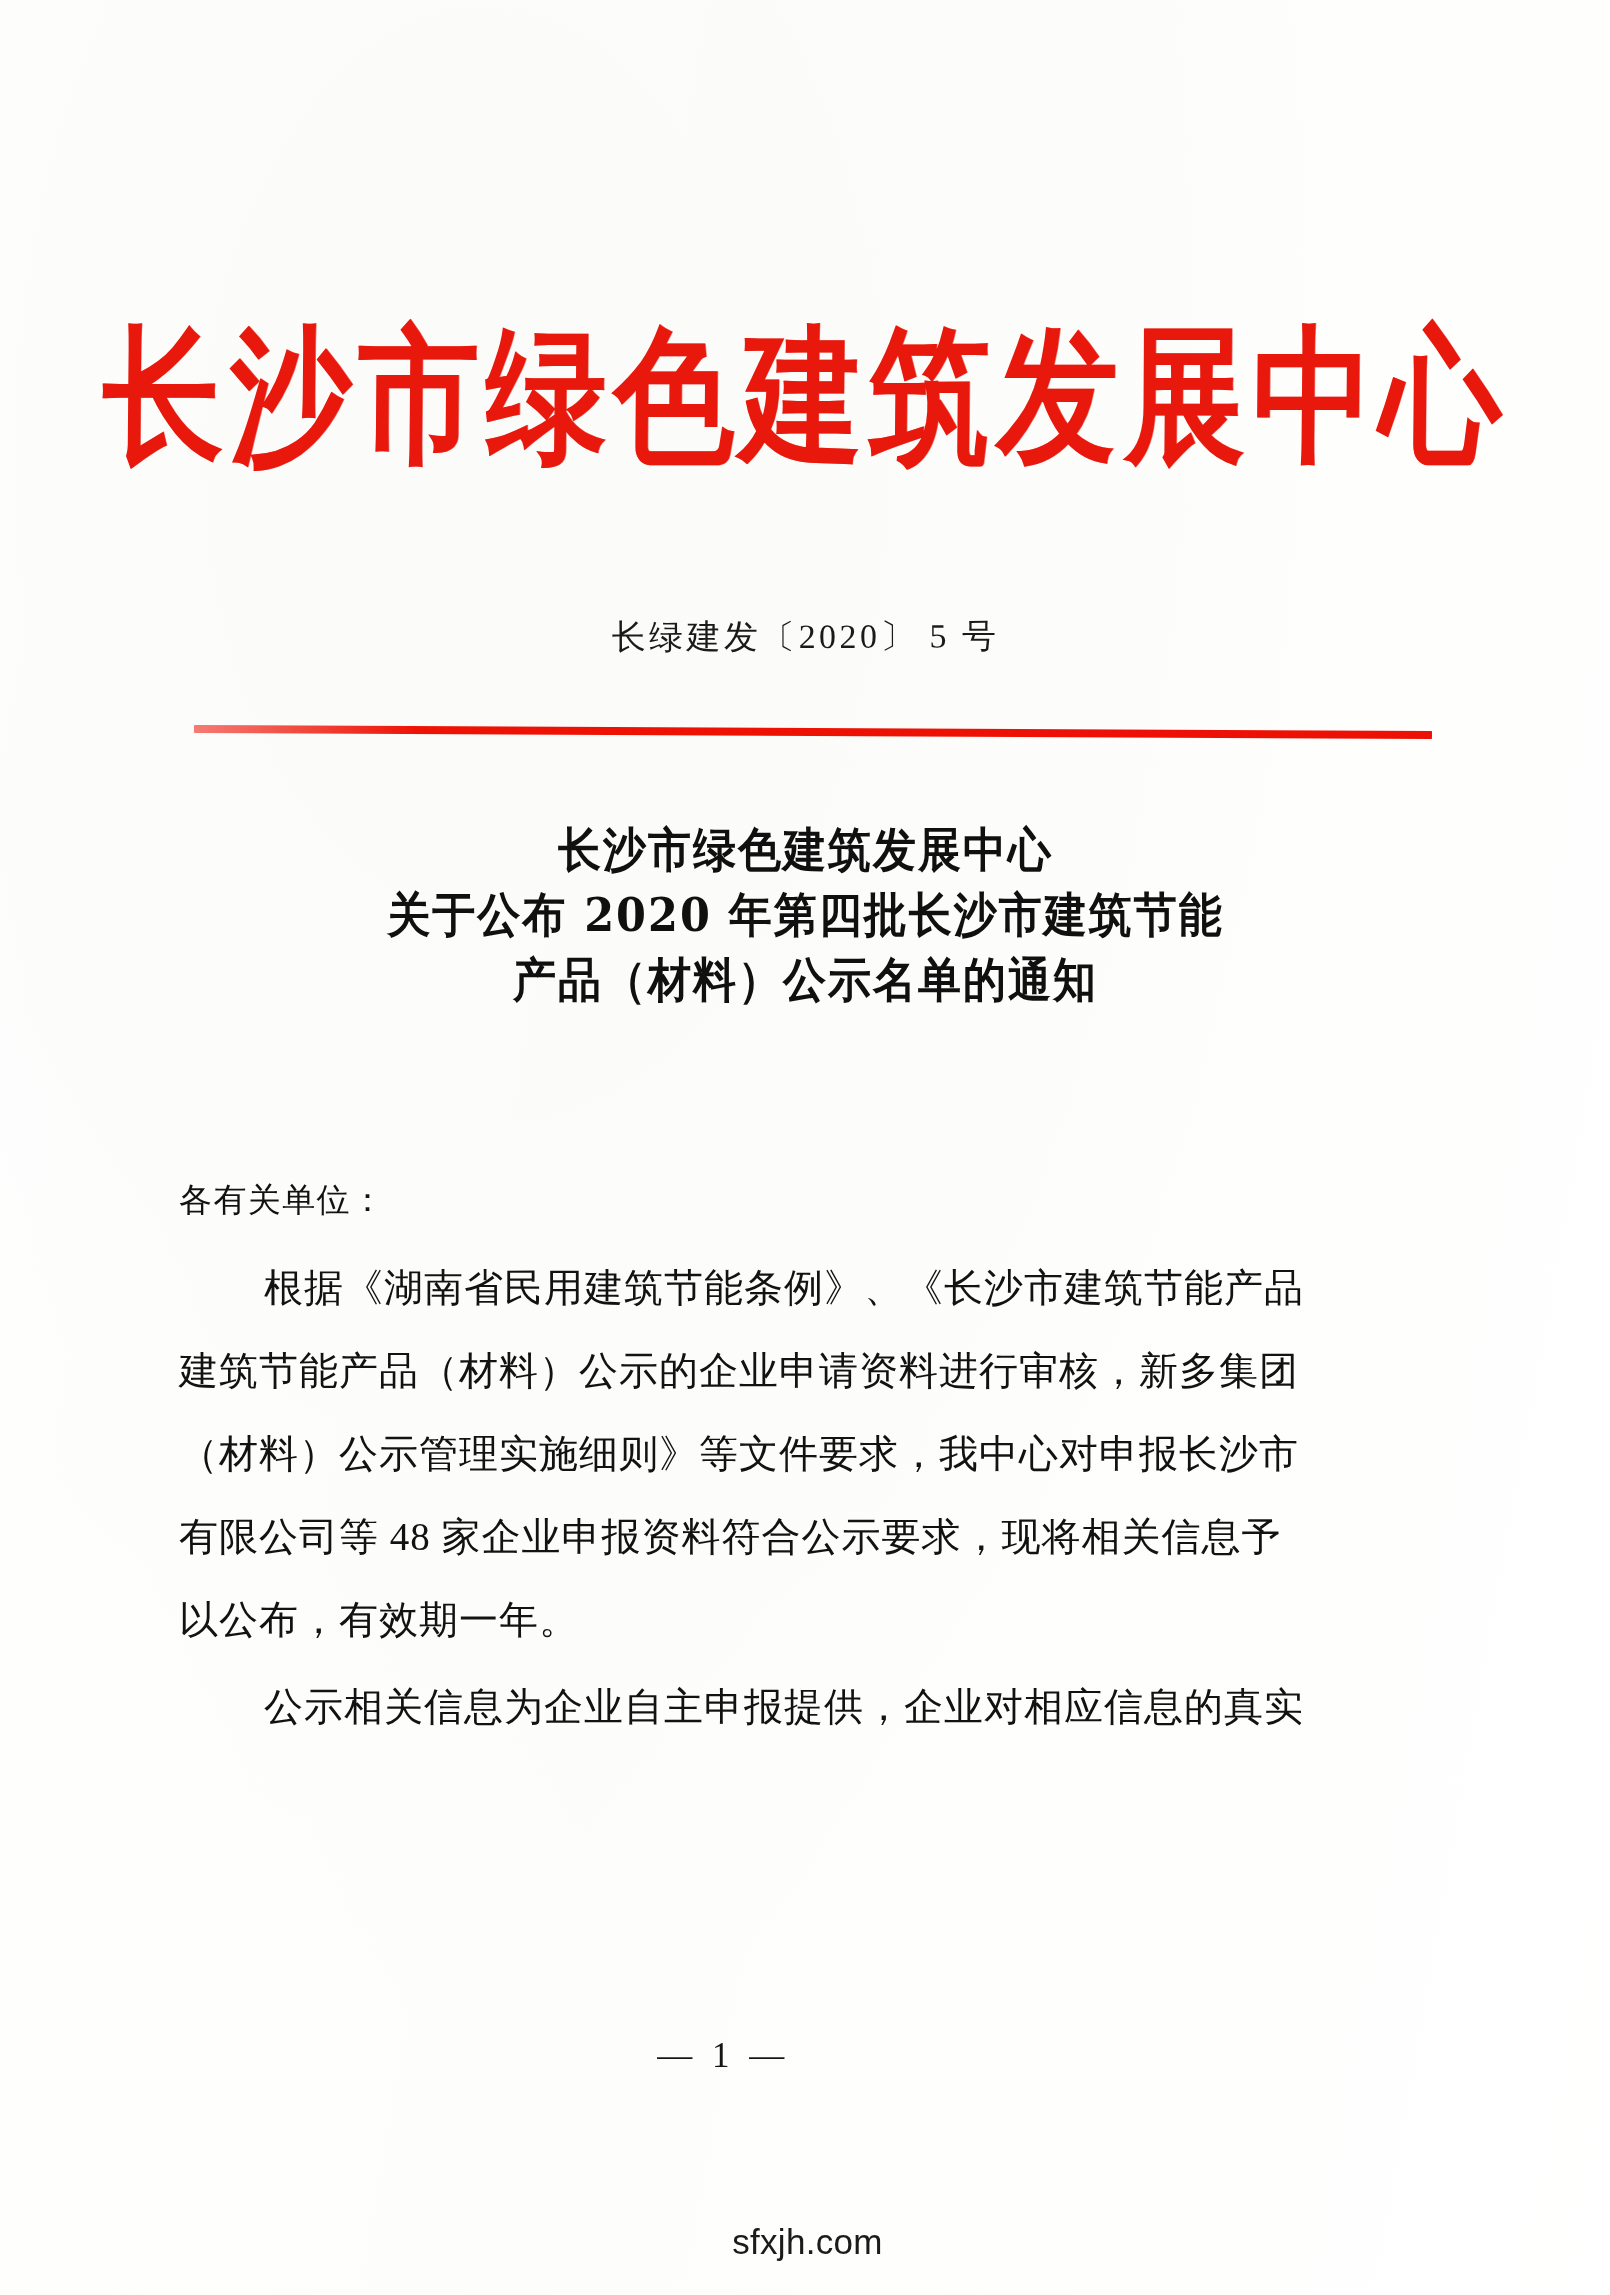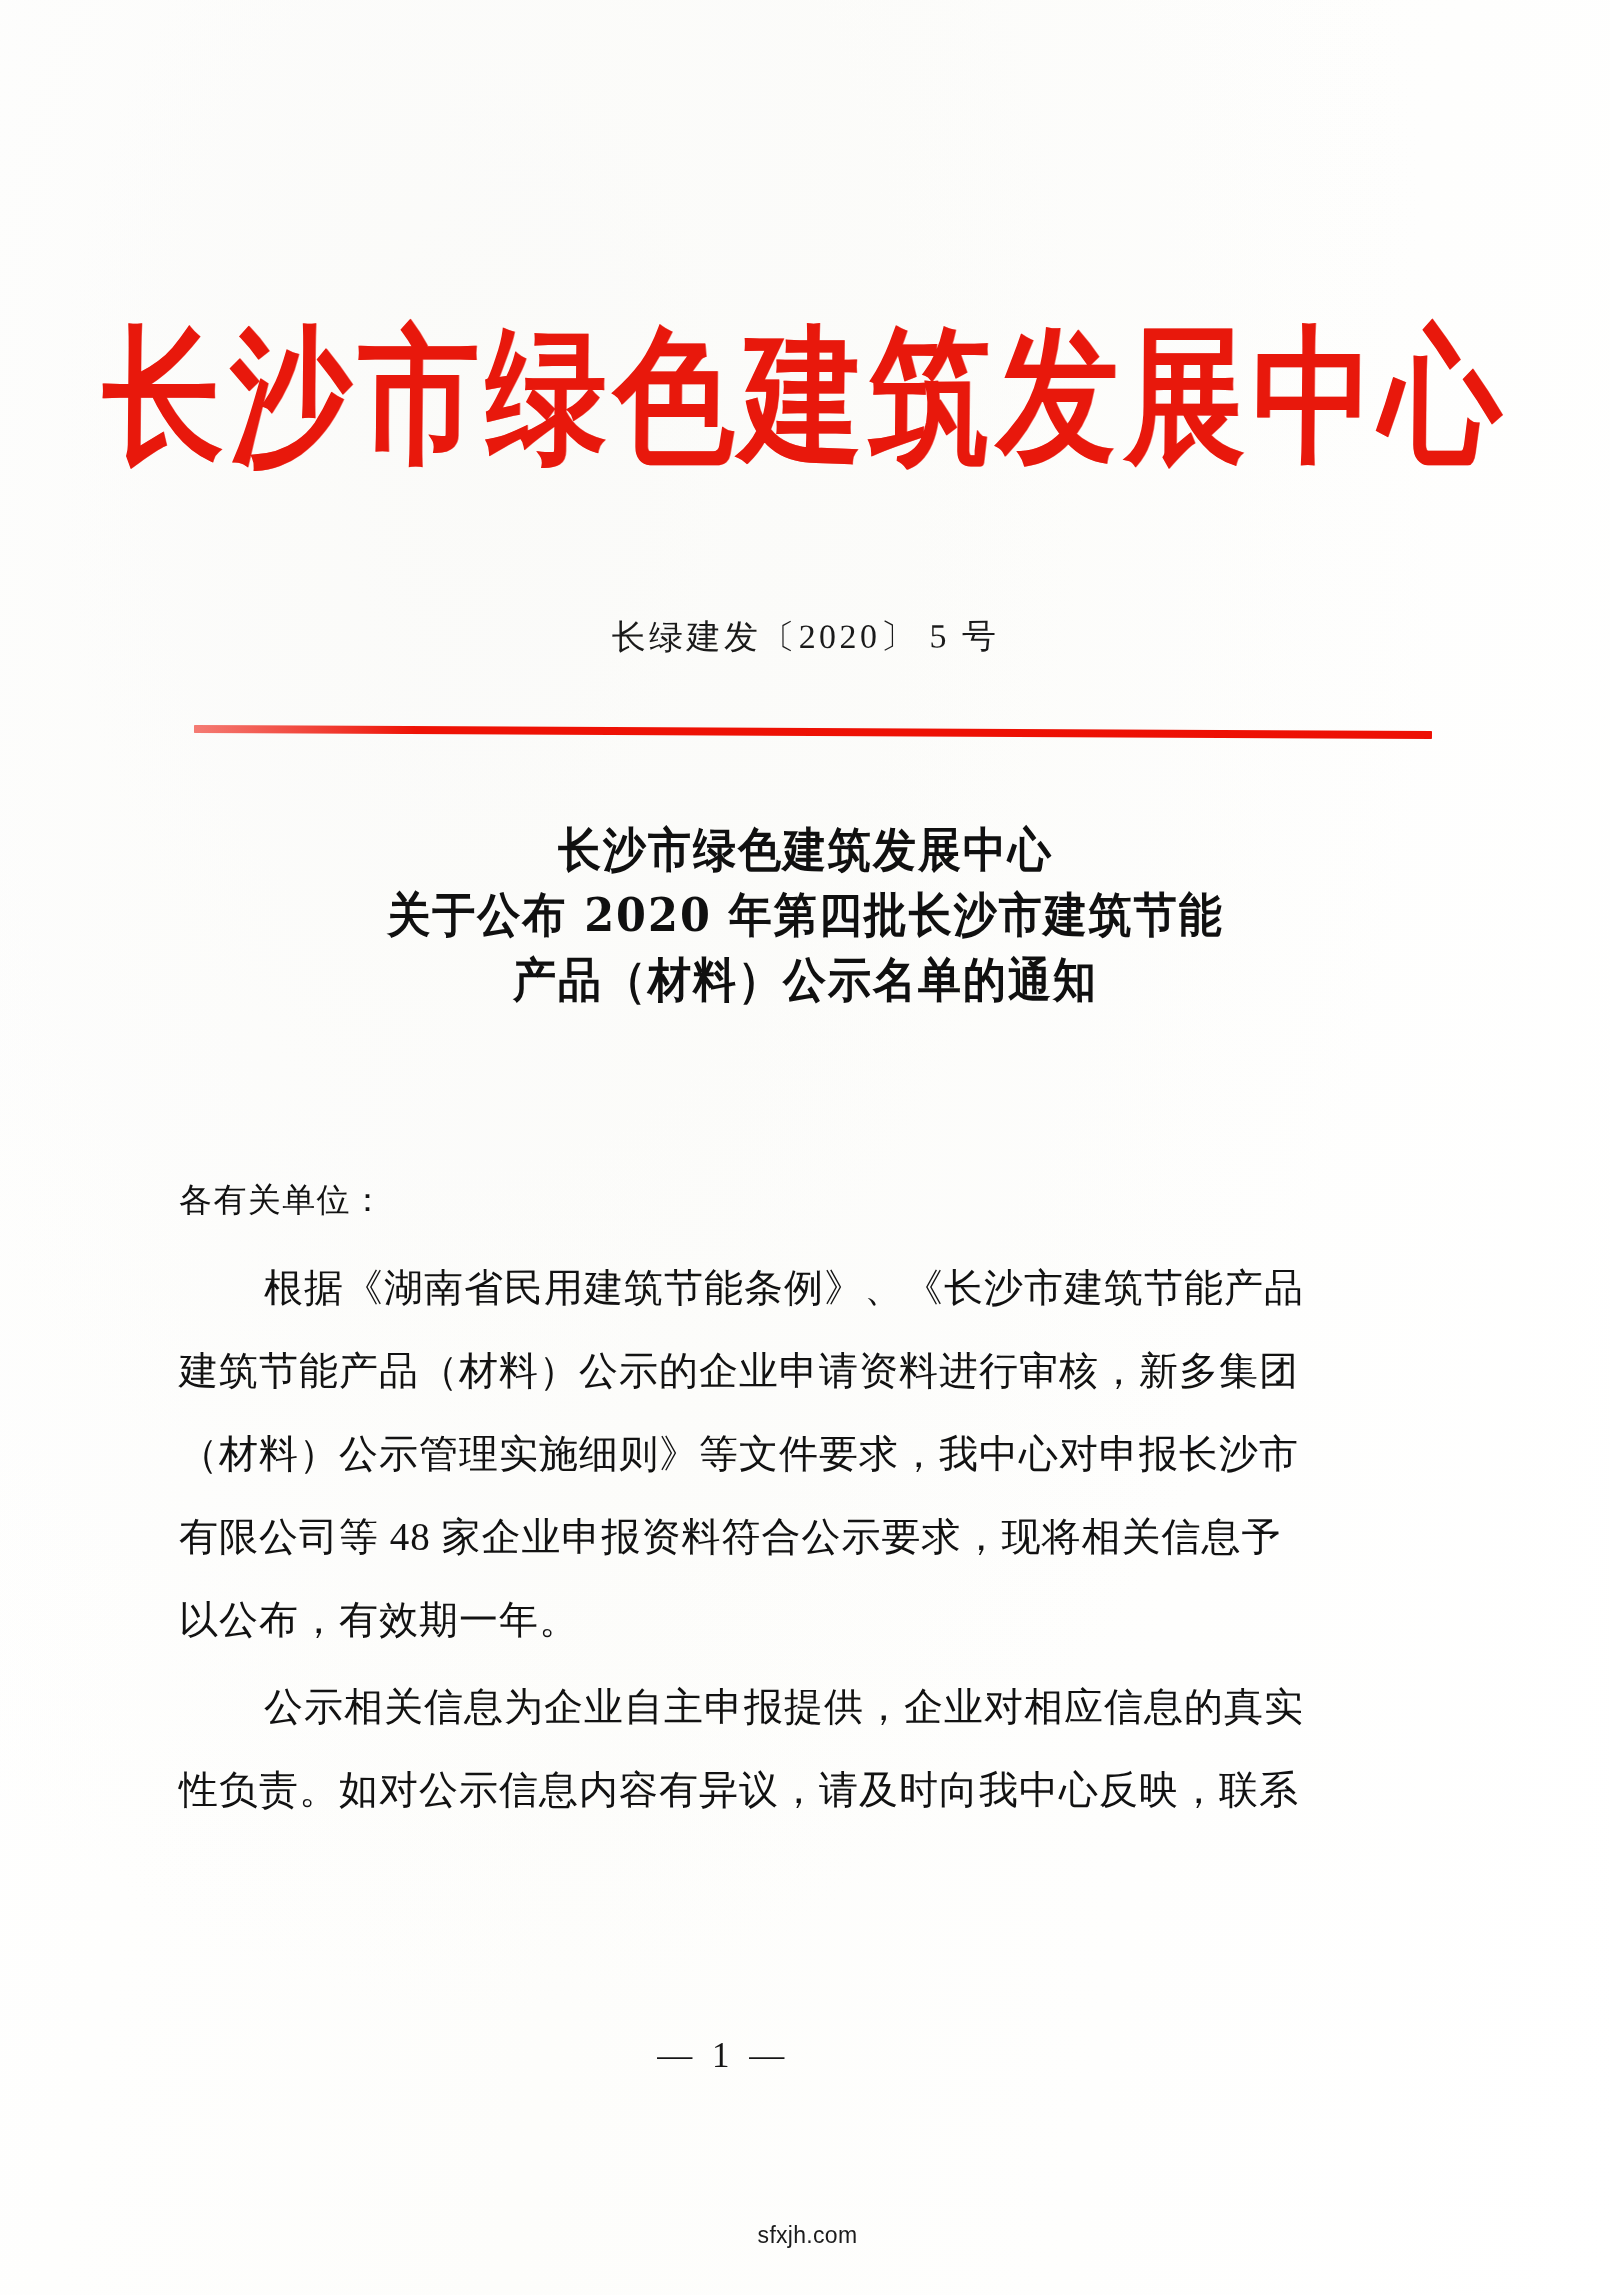--- a/index.html
+++ b/index.html
@@ -147,21 +147,21 @@
     color: #151515;
   }
 
   .watermark {
     position: absolute;
     left: 4px;
     right: 0;
     top: 2222px;
     text-align: center;
     font-family: "Liberation Sans", "DejaVu Sans", sans-serif;
-    font-size: 23px;
+    font-size: 35px;
     color: #1b1b1b;
     letter-spacing: 0.3px;
   }
 </style>
 </head>
 <body>
 
 <div id="page">
 
   <div class="letterhead">
@@ -185,21 +185,20 @@
     <div class="para">
       <div class="body-line indent">根据《湖南省民用建筑节能条例》、《长沙市建筑节能产品</div>
       <div class="body-line">建筑节能产品（材料）公示的企业申请资料进行审核，新多集团</div>
       <div class="body-line">（材料）公示管理实施细则》等文件要求，我中心对申报长沙市</div>
       <div class="body-line">有限公司等 48 家企业申报资料符合公示要求，现将相关信息予</div>
       <div class="body-line">以公布，有效期一年。</div>
     </div>
 
     <div class="para">
       <div class="body-line indent">公示相关信息为企业自主申报提供，企业对相应信息的真实</div>
-      <div class="body-line">性负责。如对公示信息内容有异议，请及时向我中心反映，联系</div>
     </div>
 
   </div>
 
   <div class="page-number">— 1 —</div>
 
   <div class="watermark">sfxjh.com</div>
 
 </div>
 

